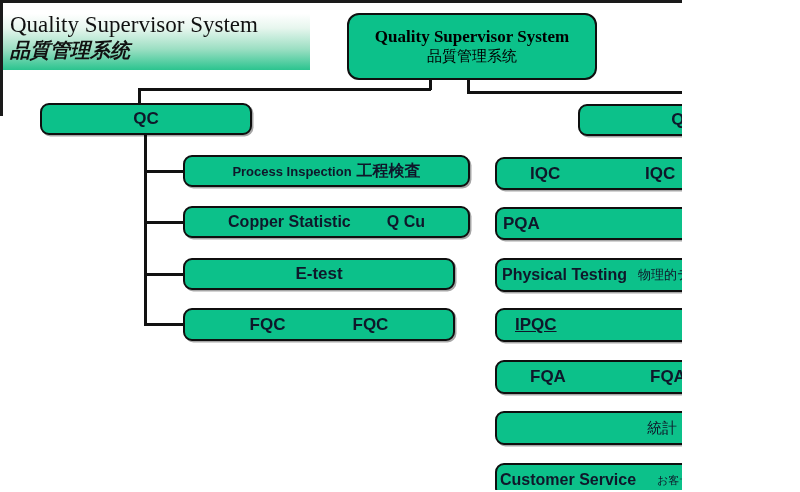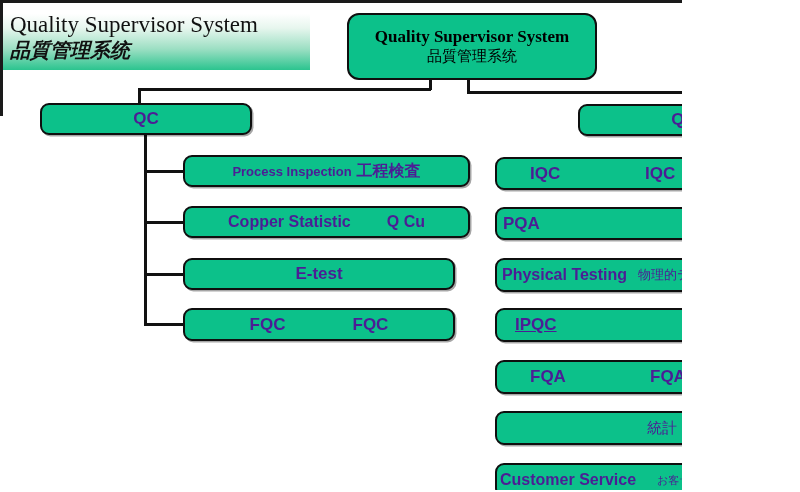--- a/index.html
+++ b/index.html
@@ -27,21 +27,21 @@
     line-height:1.15;white-space:nowrap;
   }
   .banner-subtitle{
     font-family:"Liberation Serif", serif;font-style:italic;font-weight:bold;
     font-size:20px;color:#111;line-height:1.2;white-space:nowrap;
   }
 
   
   .node{
     position:absolute;background:#0cc18a;border:2px solid #0f0f0f;border-radius:9px;
-    box-sizing:border-box;color:#4c1d95;
+    box-sizing:border-box;color:#0f172a;
     box-shadow:1.5px 1.5px 0 rgba(0,0,0,0.35);
   }
   .node.center{display:flex;align-items:center;justify-content:center;}
   .seg{position:absolute;top:50%;transform:translateY(-50%);white-space:nowrap;}
   .b{font-weight:bold;}
 
   
   .root-node{
     position:absolute;left:347px;top:13px;width:250px;height:67px;
     background:#0cc18a;border:2.5px solid #0f0f0f;border-radius:12px;

